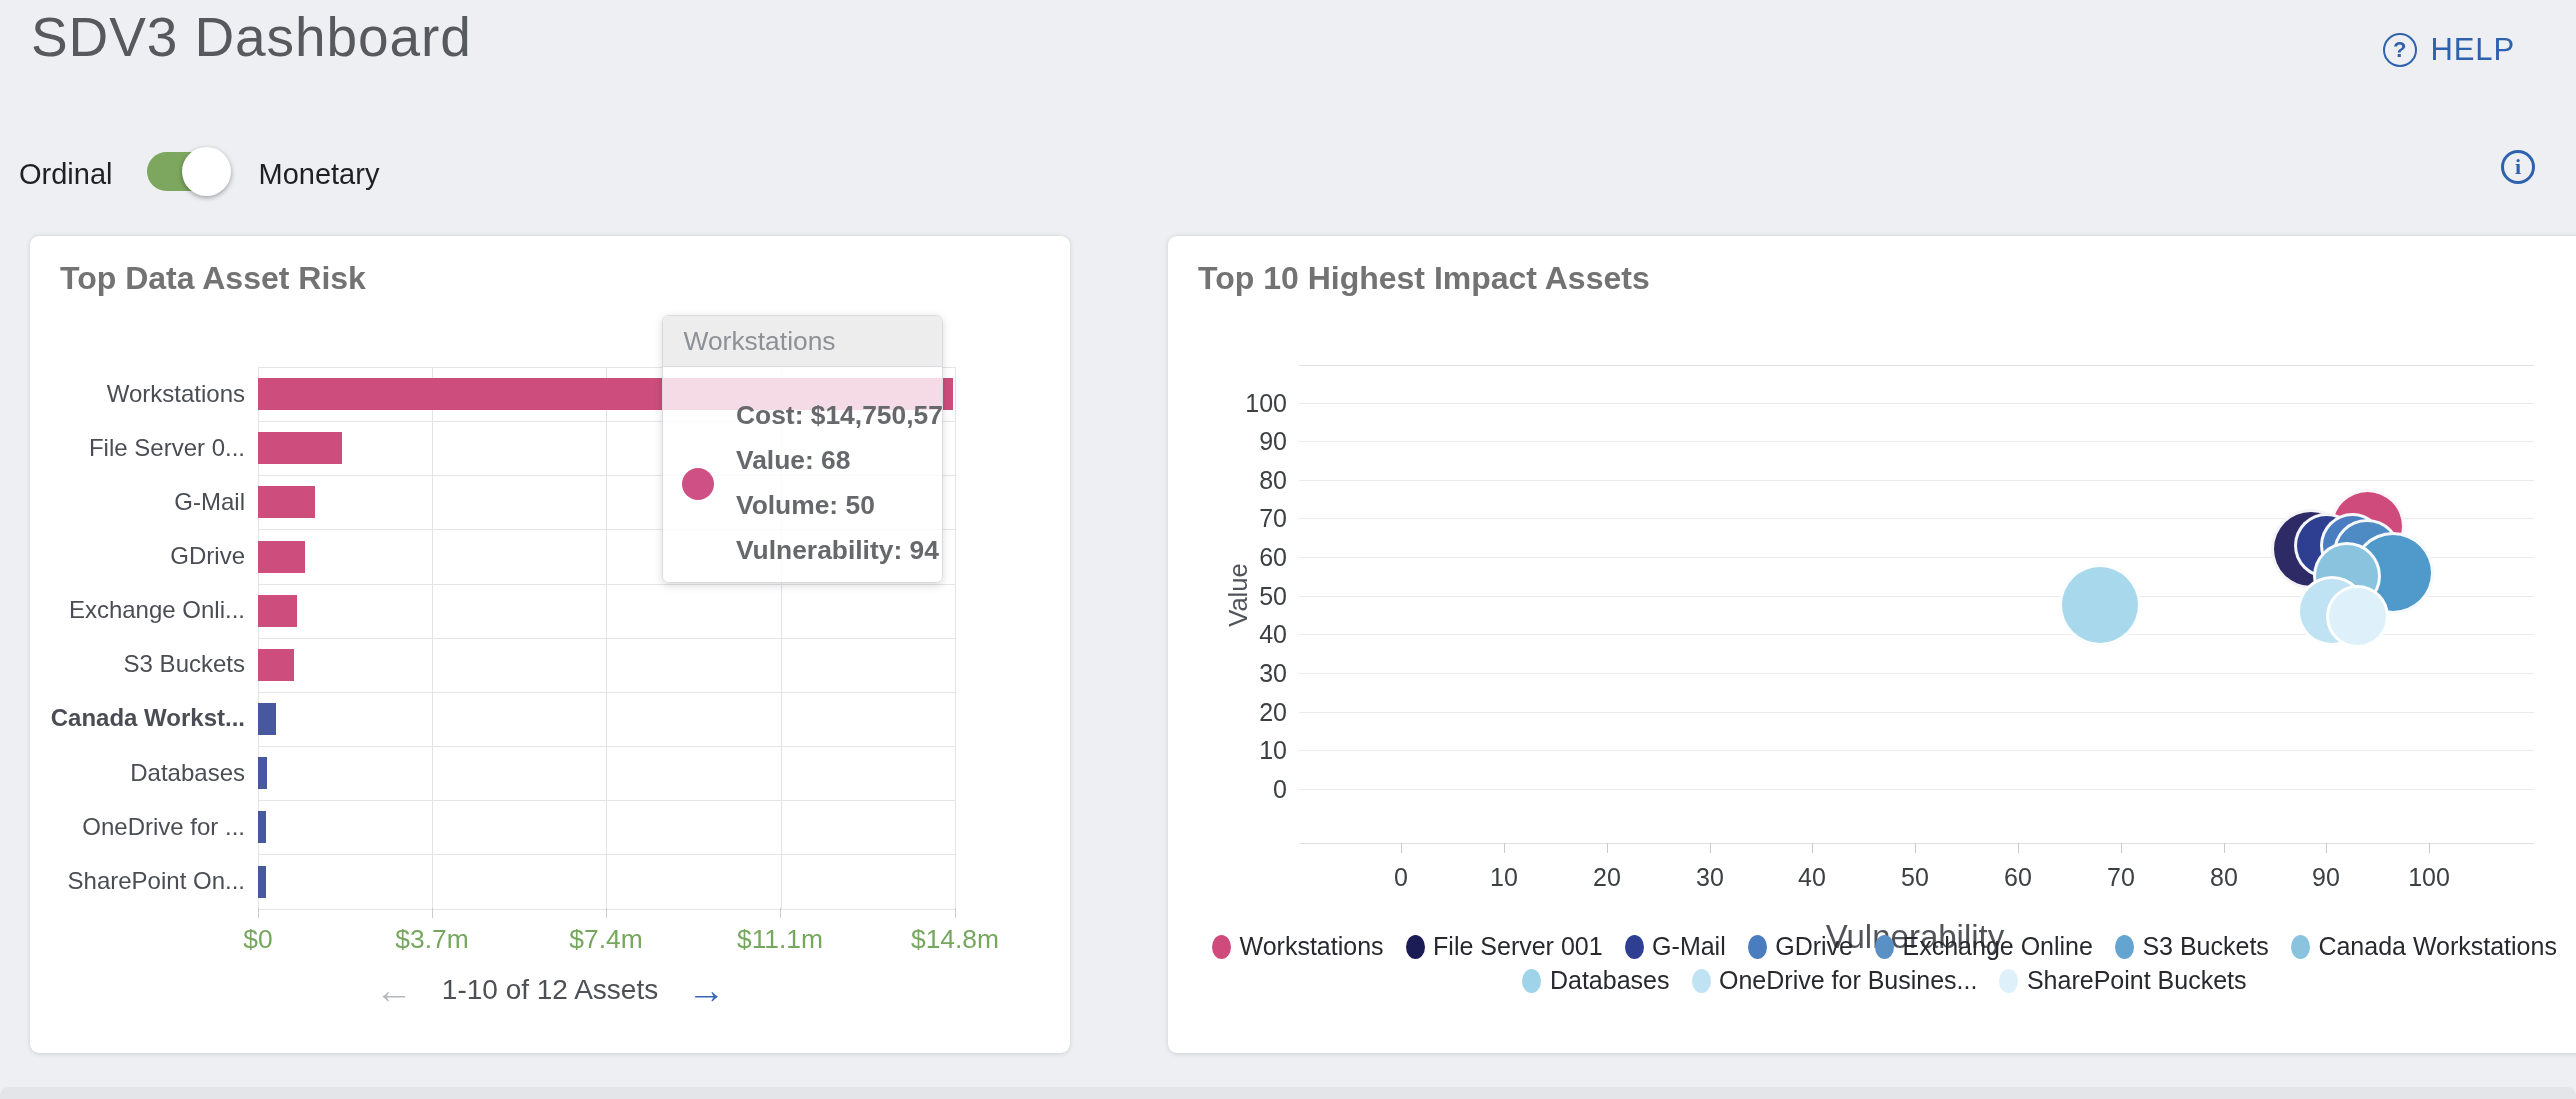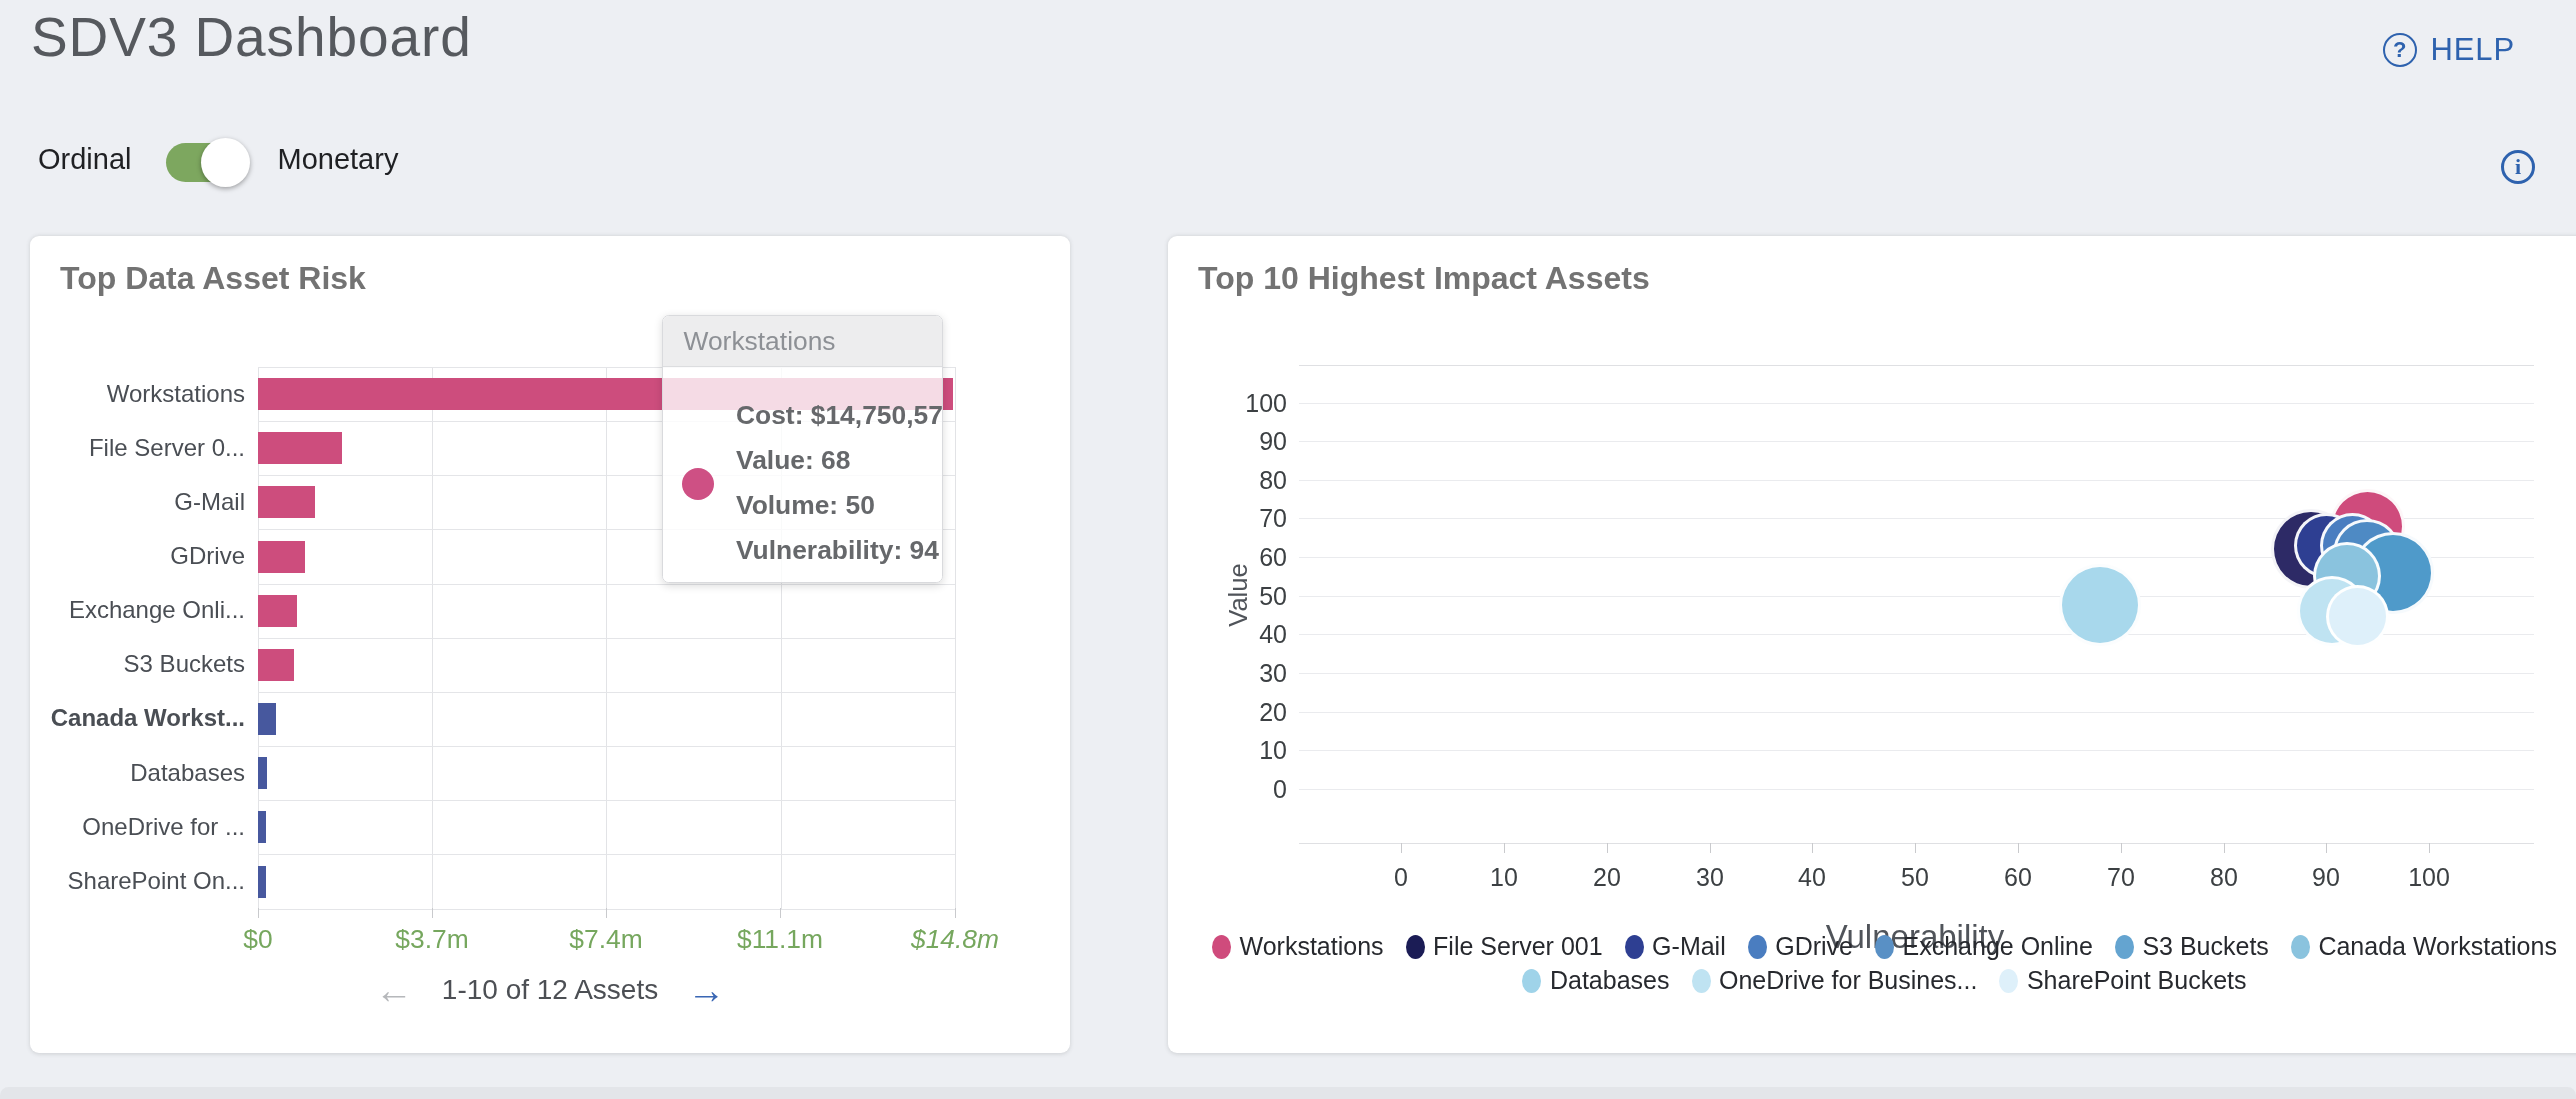--- a/index.html
+++ b/index.html
@@ -20,22 +20,22 @@
     display:flex; align-items:center; gap:13.6px;
     color:#2e62ae; cursor:pointer;
   }
   .help-q{
     width:34px; height:34px; border:2.6px solid #2e62ae; border-radius:50%;
     display:flex; align-items:center; justify-content:center;
     font-size:22px; font-weight:bold;
   }
   .help-label{ font-size:31px; letter-spacing:0.9px; }
   .toggle-row{
-    position:absolute; left:38px; top:143px; height:48px;
-    display:flex; align-items:flex-start; gap:34px;
+    position:absolute; left:19px; top:143px; height:48px;
+    display:flex; align-items:flex-end; gap:34px;
   }
   .toggle-label{ font-size:29px; color:#1f2023; }
   .switch{
     position:relative; width:78px; height:39px; border-radius:19.6px;
     background:#7da75f; cursor:pointer;
   }
   .switch-knob{
     position:absolute; right:-6.8px; top:-5.1px; width:49px; height:49px;
     background:#ffffff; border-radius:50%;
     box-shadow:0 1.7px 5.1px rgba(0,0,0,0.35);
@@ -203,21 +203,21 @@
   <div id="bar-xaxis">
       <div class="xtick-mark" style="left: 228px;"></div>
       <div class="bar-xtick" style="left: 228px; color: rgb(118, 167, 94);">$0</div>
       <div class="xtick-mark" style="left: 402px;"></div>
       <div class="bar-xtick" style="left: 402px; color: rgb(118, 167, 94);">$3.7m</div>
       <div class="xtick-mark" style="left: 576px;"></div>
       <div class="bar-xtick" style="left: 576px; color: rgb(118, 167, 94);">$7.4m</div>
       <div class="xtick-mark" style="left: 750px;"></div>
       <div class="bar-xtick" style="left: 750px; color: rgb(118, 167, 94);">$11.1m</div>
       <div class="xtick-mark" style="left: 925px;"></div>
-      <div class="bar-xtick" style="left: 925px; color: rgb(118, 167, 94); font-style: italic;">$14.8m</div>
+      <div class="bar-xtick" style="left: 925px; color: rgb(118, 167, 94);">$14.8m</div>
     </div>
 
   <div class="tooltip">
     <div class="tooltip-header">Workstations</div>
     <div class="tooltip-body">
       <div class="tooltip-dot" id="tooltip-dot" style="background: rgb(206, 80, 132);"></div>
       <div class="tooltip-line">Cost: $14,750,576</div>
       <div class="tooltip-line">Value: 68</div>
       <div class="tooltip-line">Volume: 50</div>
       <div class="tooltip-line">Vulnerability: 94</div>

